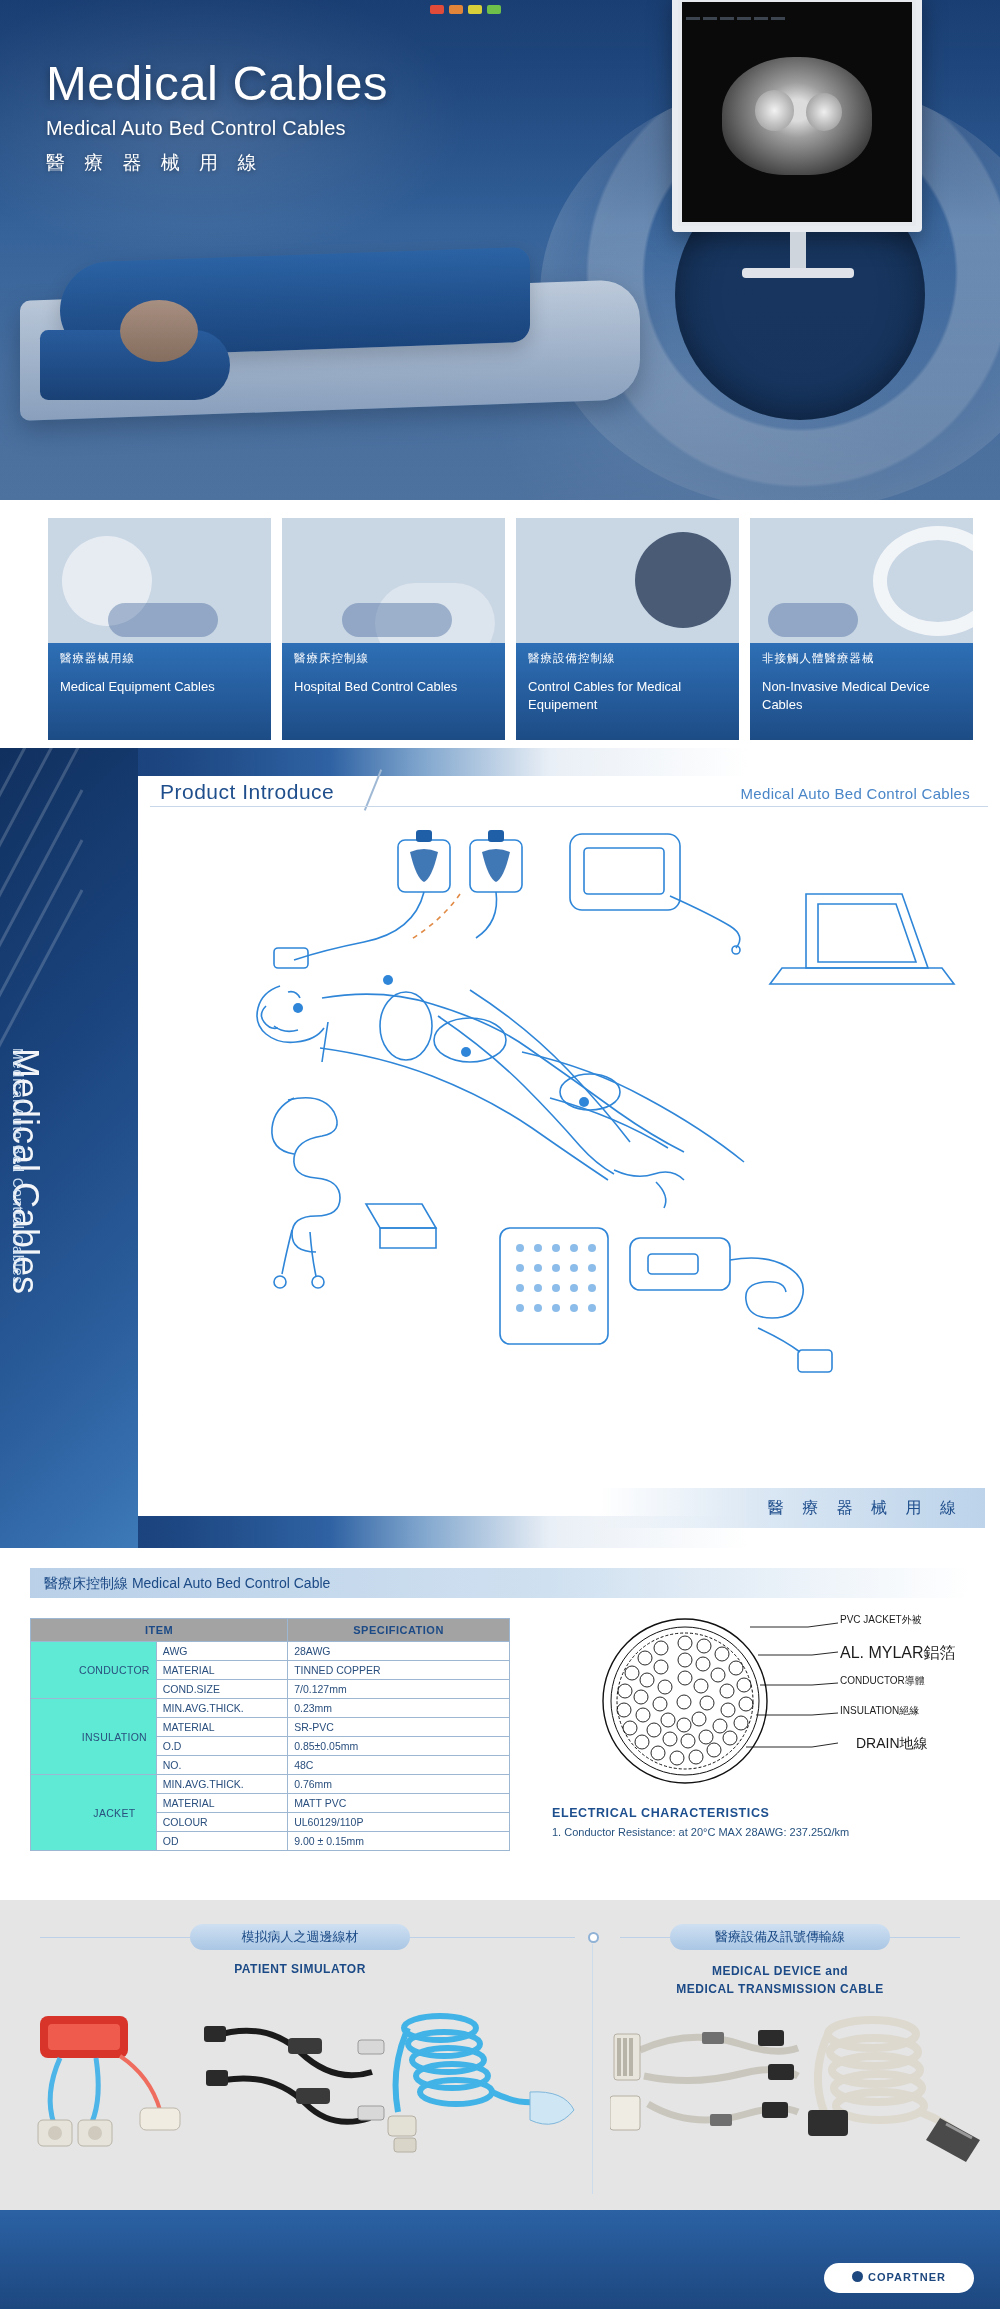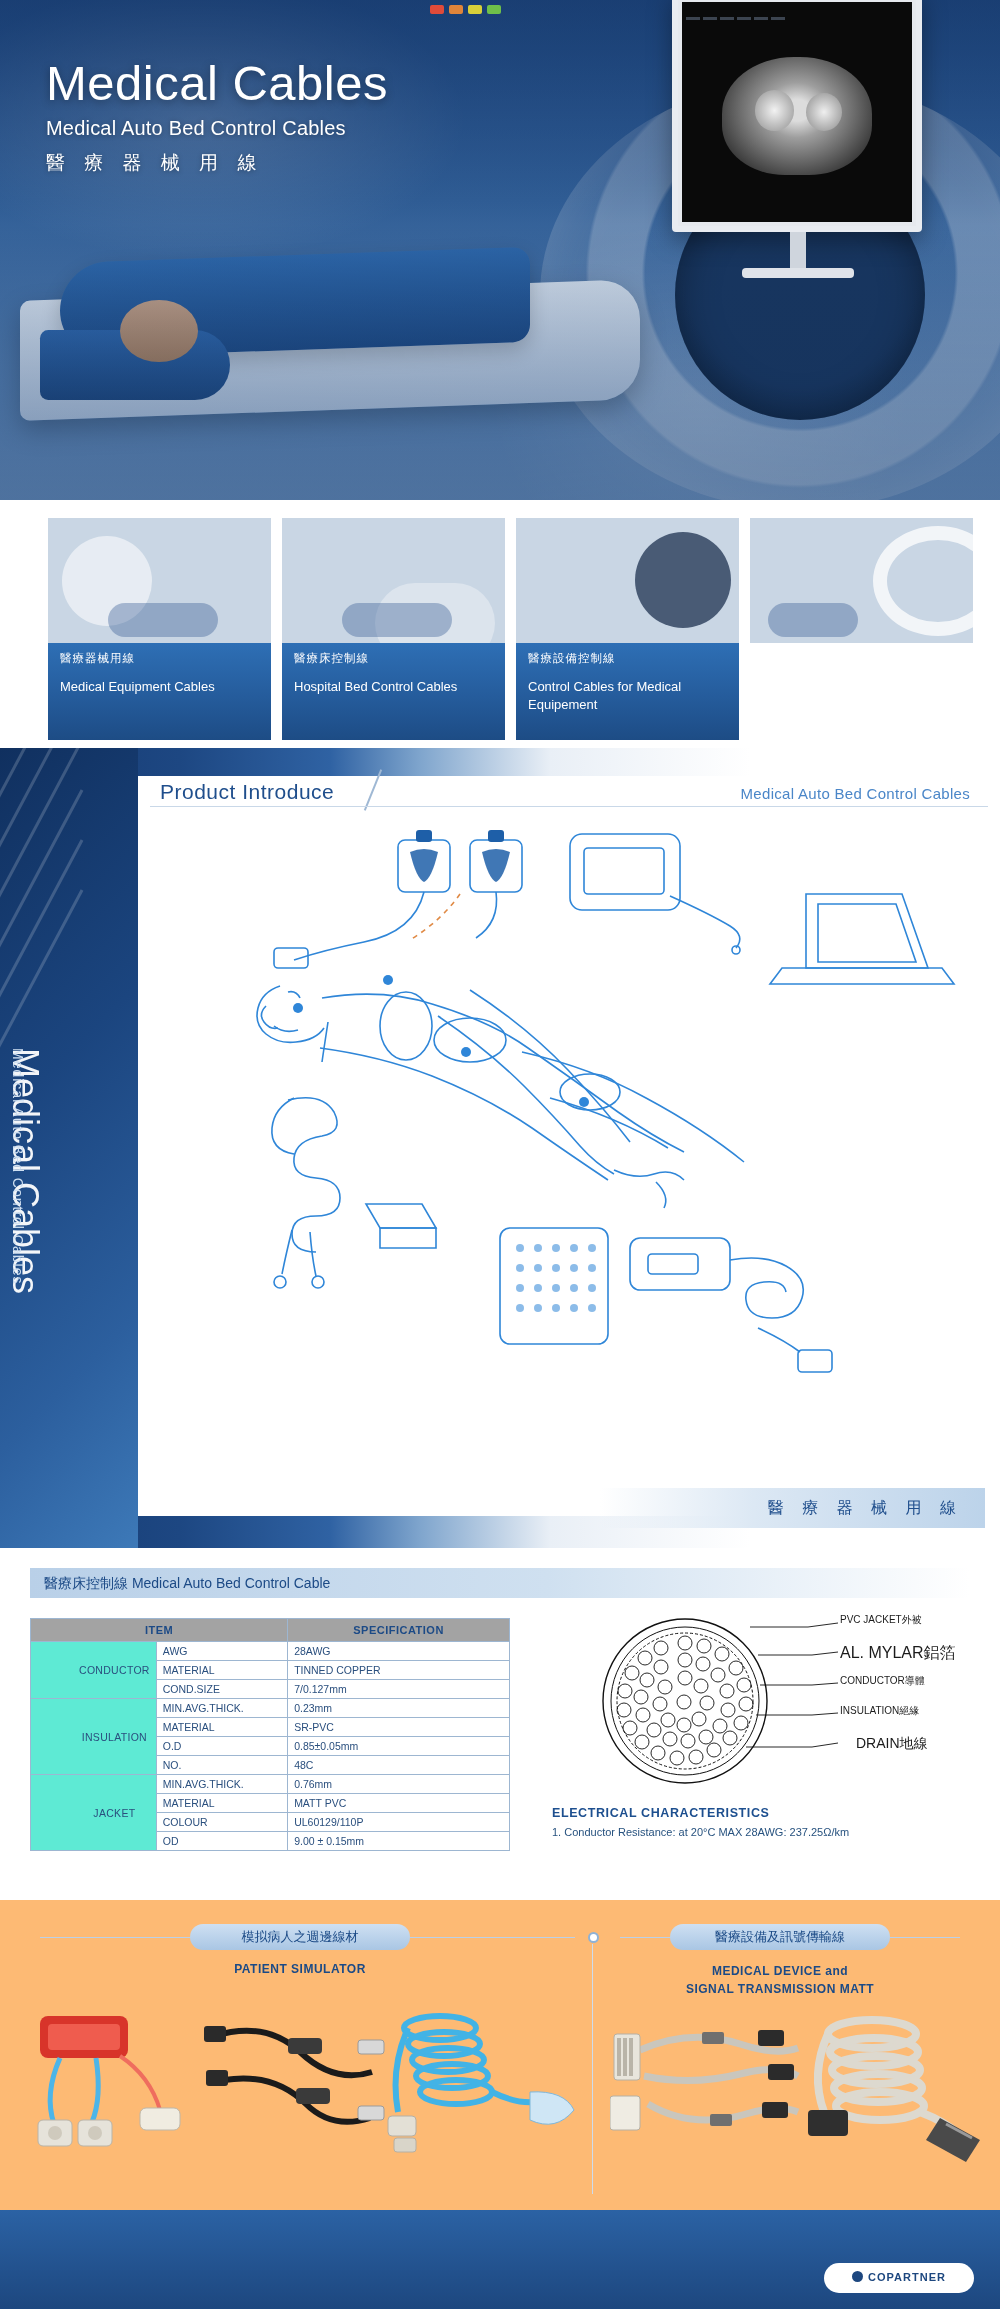--- a/index.html
+++ b/index.html
@@ -230,21 +230,21 @@
   .cable-dia { position:absolute; left:600px; top:60px; width:170px; height:170px; }
   .leaders { position:absolute; left:600px; top:55px; width:390px; height:190px; }
   .elec {
     position:absolute; left:552px; top:250px; width:420px;
   }
   .elec-title { font-size:12.5px; font-weight:bold; color:#1d4f8f; letter-spacing:0.6px; }
   .elec-line { font-size:11px; color:#27527f; margin-top:6px; }
 
   
   .bottom {
-    position:absolute; left:0; top:1900px; width:1000px; height:310px; background:#fdba74;
+    position:absolute; left:0; top:1900px; width:1000px; height:310px; background:#e5e5e5;
   }
   .pill {
     position:absolute; top:24px; height:26px; border-radius:13px;
     background:linear-gradient(180deg,#cfe0f2,#a9c6e4);
     color:#1b4a86; font-size:13px; text-align:center; padding-top:4px;
   }
   .pill.left { left:190px; width:220px; }
   .pill.right { left:670px; width:220px; }
   .pill-rule { position:absolute; top:37px; height:1px; background:#bcd0e6; }
   .pill-rule.l1 { left:40px; width:150px; }
@@ -333,20 +333,24 @@
     <div class="label">
       <div class="cn">醫療設備控制線</div>
       <div class="en">Control Cables for Medical Equipement</div>
     </div>
   </div>
   <div class="card">
     <div class="photo ph4">
         <div class="ring"></div>
         <div class="blob3" style="left:18px;width:90px"></div>
       </div>
+    <div class="label">
+      <div class="cn">非接觸人體醫療器械</div>
+      <div class="en">Non-Invasive Medical Device Cables</div>
+    </div>
   </div>
 </div>
 
 <div class="intro-band">
   <div class="intro-left">
     <div class="streak" style="top:120px"></div>
     <div class="streak" style="top:170px"></div>
     <div class="streak" style="top:220px"></div>
     <div class="streak" style="top:270px"></div>
     <div class="streak" style="top:320px"></div>
@@ -600,21 +604,21 @@
   <div class="pill-rule l2"></div>
   <div class="dot-div"></div>
   <div class="vdiv"></div>
   <div class="pill-rule r1"></div>
   <div class="pill right">醫療設備及訊號傳輸線</div>
   <div class="pill-rule r2"></div>
 
   <div class="cap left">PATIENT SIMULATOR</div>
   <div class="cap right">
     <span>MEDICAL DEVICE and</span><br>
-    <span>SIGNAL TRANSMISSION MATT</span>
+    <span>MEDICAL TRANSMISSION CABLE</span>
   </div>
 
   <div class="prodimg" style="left:20px;top:110px;width:180px;height:150px">
     <svg viewBox="0 0 180 150" xmlns="http://www.w3.org/2000/svg">
       <rect x="20" y="6" width="88" height="42" rx="8" fill="#d8342a"></rect>
       <rect x="28" y="14" width="72" height="26" rx="4" fill="#ef5c4e"></rect>
       <path d="M40 48 q-16 36 -6 66" stroke="#4db5e8" stroke-width="5" fill="none"></path>
       <path d="M76 48 q6 40 -4 64" stroke="#4db5e8" stroke-width="5" fill="none"></path>
       <rect x="18" y="110" width="34" height="26" rx="5" fill="#e6e3da" stroke="#b9b4a8"></rect>
       <rect x="58" y="110" width="34" height="26" rx="5" fill="#e6e3da" stroke="#b9b4a8"></rect>

